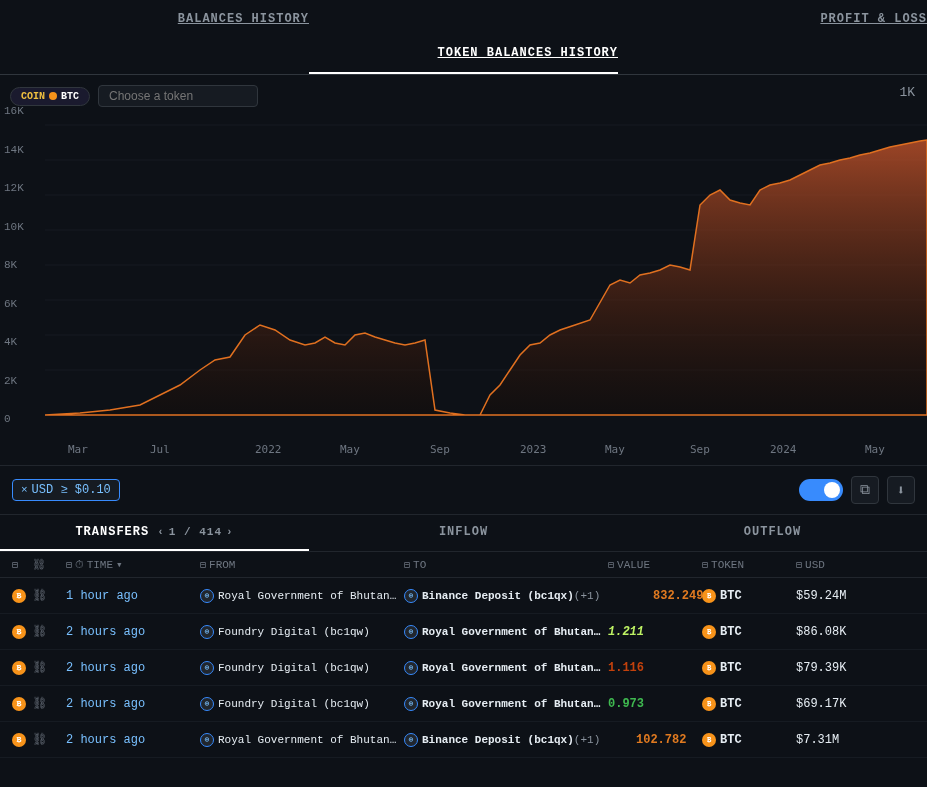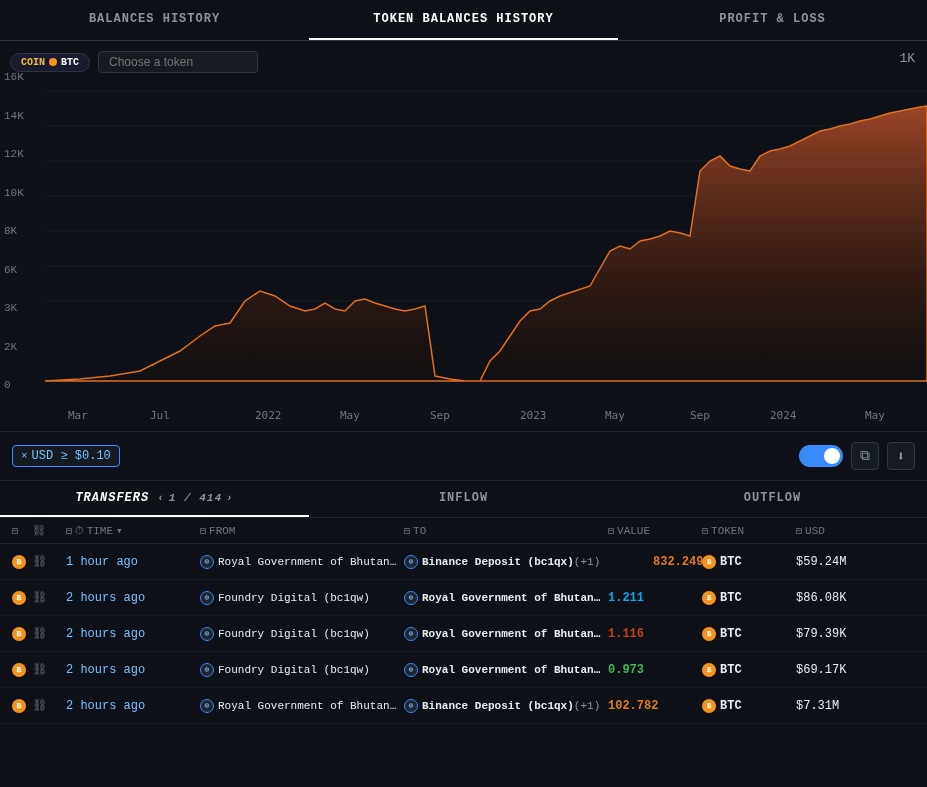--- a/index.html
+++ b/index.html
@@ -14,32 +14,34 @@
     }
 
     
     .tab-bar {
       display: flex;
       border-bottom: 1px solid #30363d;
       background: #0d1117;
     }
     .tab {
       flex: 1;
-      text-align: center;
+      text-align: right;
       padding: 12px 0;
       font-size: 12px;
       font-weight: bold;
       letter-spacing: 1px;
       color: #8b949e;
       cursor: pointer;
       border-bottom: 2px solid transparent;
+      text-decoration: underline;
     }
     .tab.active {
       color: #ffffff;
       border-bottom: 2px solid #ffffff;
+      margin-top: 34px;
     }
 
     
     .chart-area {
       position: relative;
       background: #0d1117;
       height: 390px;
       padding: 10px 0 0 0;
     }
     .chart-controls {
@@ -273,21 +275,21 @@
 
   <div class="chart-top-label">1K</div>
 
   <div class="y-axis-labels">
     <span>16K</span>
     <span>14K</span>
     <span>12K</span>
     <span>10K</span>
     <span>8K</span>
     <span>6K</span>
-    <span>3K</span>
+    <span>4K</span>
     <span>2K</span>
     <span>0</span>
   </div>
 
   <svg width="927" height="390" style="position:absolute;top:0;left:0;">
     <defs>
       <linearGradient id="chartGrad" x1="0" y1="0" x2="0" y2="1">
         <stop offset="0%" stop-color="#c0522a" stop-opacity="0.8"></stop>
         <stop offset="100%" stop-color="#1a0a00" stop-opacity="0.3"></stop>
       </linearGradient>
@@ -340,21 +342,21 @@
     <span>USD ≥ $0.10</span>
   </div>
   <div class="filter-actions">
     <div class="toggle-switch"></div>
     <div class="icon-btn">⧉</div>
     <div class="icon-btn">⬇</div>
   </div>
 </div>
 
 <div class="sub-tab-bar">
-  <div class="sub-tab active" style="display:flex;align-items:center;justify-content:center;gap:8px;font-style:italic;">
+  <div class="sub-tab active" style="display:flex;align-items:center;justify-content:center;gap:8px;">
     <span>TRANSFERS</span>
     <span style="display:flex;align-items:center;gap:4px;font-size:11px;color:#8b949e;">
       <span style="cursor:pointer;">‹</span>
       <span>1 / 414</span>
       <span style="cursor:pointer;">›</span>
     </span>
   </div>
   <div class="sub-tab">INFLOW</div>
   <div class="sub-tab">OUTFLOW</div>
 </div>
@@ -423,21 +425,21 @@
     <div style="color:#6e7681;font-size:12px;">⛓</div>
     <div class="time-cell">2 hours ago</div>
     <div class="entity-cell">
       <div class="entity-icon">⊕</div>
       <span class="addr-cell">Foundry Digital (bc1qw)</span>
     </div>
     <div class="entity-cell">
       <div class="entity-icon">⊕</div>
       <span class="addr-cell addr-bold">Royal Government of Bhutan (Druk</span>
     </div>
-    <div style="color:#0ea5e9;font-weight:bold;">1.211</div>
+    <div style="color:#bef264;font-weight:bold;font-style:italic;">1.211</div>
     <div class="token-cell">
       <div class="chain-icon">₿</div>
       <span class="token-name">BTC</span>
     </div>
     <div class="usd-val">$86.08K</div>
   </div>
     <div class="table-row">
     <div>
       <div class="btc-circle">₿</div>
     </div>
@@ -486,20 +488,20 @@
     <div style="color:#6e7681;font-size:12px;">⛓</div>
     <div class="time-cell">2 hours ago</div>
     <div class="entity-cell">
       <div class="entity-icon">⊕</div>
       <span class="addr-cell">Royal Government of Bhutan (Druk</span>
     </div>
     <div class="entity-cell">
       <div class="entity-icon">⊕</div>
       <span class="addr-cell addr-bold">Binance Deposit (bc1qx)<span style="color:#8b949e;font-weight:normal;">(+1)</span></span>
     </div>
-    <div style="color:#e07a20;font-weight:bold;">102.782</div>
+    <div style="color:#e07a20;font-weight:bold;margin-left:28px;">102.782</div>
     <div class="token-cell">
       <div class="chain-icon">₿</div>
       <span class="token-name">BTC</span>
     </div>
     <div class="usd-val">$7.31M</div>
   </div>
   </div>
 
 </body></html>

